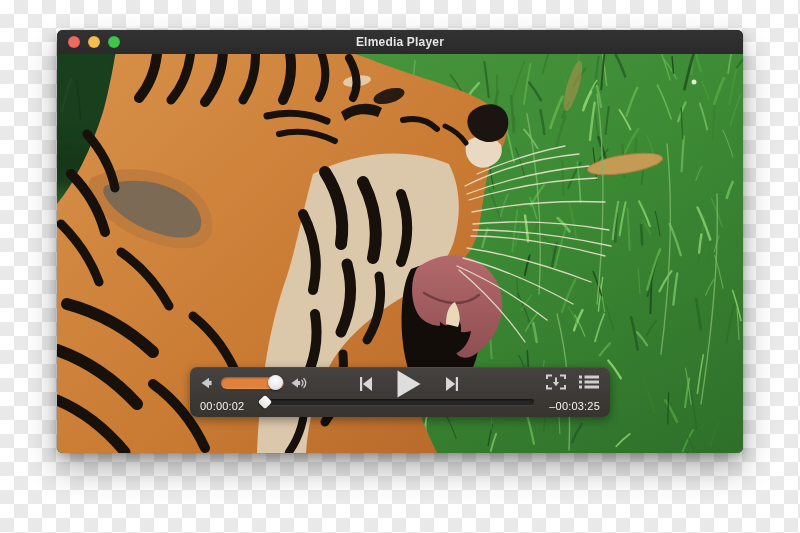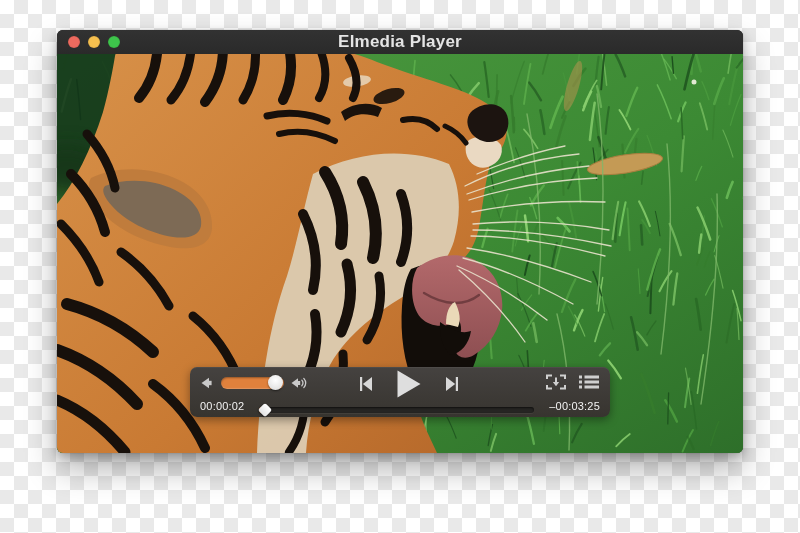--- a/index.html
+++ b/index.html
@@ -21,21 +21,21 @@
     border-radius:6px;overflow:hidden;background:#222;
     box-shadow:0 16px 32px rgba(0,0,0,.30),0 4px 10px rgba(0,0,0,.22),0 0 1px rgba(0,0,0,.45);
   }
 
   .titlebar{
     position:relative;height:24px;background:linear-gradient(#323232,#2a2a2a);
     display:flex;align-items:center;justify-content:center;
   }
   .traffic{position:absolute;left:11px;top:6px;display:flex;gap:8px;}
   .light{width:12px;height:12px;border-radius:50%;box-shadow:inset 0 0 1px rgba(0,0,0,.35);}
-  .wtitle{color:#e4e4e4;font-size:17px;font-weight:700;letter-spacing:.2px;}
+  .wtitle{color:#e4e4e4;font-size:12px;font-weight:700;letter-spacing:.2px;}
 
   .video{position:relative;width:686px;height:399px;background:#3f8a36;}
   .scene{position:absolute;inset:0;display:block;}
 
   
   .controls{
     position:absolute;left:133px;top:313px;width:420px;height:50px;
     background:linear-gradient(#454240,#37342f);
     border-radius:7px;
     box-shadow:0 3px 10px rgba(0,0,0,.38), inset 0 1px 0 rgba(255,255,255,.05);
@@ -47,21 +47,21 @@
     box-shadow:inset 0 1px 2px rgba(0,0,0,.35), inset 0 -1px 1px rgba(255,255,255,.18);}
   .vol-knob{position:absolute;top:-2px;width:15px;height:15px;border-radius:50%;
     background:radial-gradient(circle at 50% 35%,#ffffff,#d9d9d9);
     box-shadow:0 1px 2px rgba(0,0,0,.5);}
   .transport{position:absolute;left:50%;top:2px;height:30px;transform:translateX(calc(-50% + 9px));
     display:flex;align-items:center;gap:24px;}
   .right-group{position:absolute;right:11px;top:7px;display:flex;align-items:center;gap:13px;}
   .ctl-btn{display:flex;align-items:center;justify-content:center;cursor:default;}
 
   .timeline{position:absolute;left:10px;right:10px;top:32px;height:14px;
-    display:flex;align-items:flex-end;gap:15px;}
+    display:flex;align-items:flex-start;gap:15px;}
   .time{color:#f2f2f2;font-size:11px;line-height:14px;white-space:nowrap;letter-spacing:.2px;}
   .seek{position:relative;flex:1;height:6px;border-radius:3px;background:#262523;
     box-shadow:inset 0 1px 2px rgba(0,0,0,.6), 0 1px 0 rgba(255,255,255,.05);}
   .seek-fill{position:absolute;left:0;top:0;bottom:0;border-radius:3px 0 0 3px;background:var(--accent);}
   .seek-knob{position:absolute;top:50%;width:10px;height:10px;border-radius:2px;
     background:linear-gradient(#ffffff,#e3e3e3);
     transform:translate(-50%,-50%) rotate(45deg);
     box-shadow:0 1px 2px rgba(0,0,0,.55);}
 </style>
 </head>

